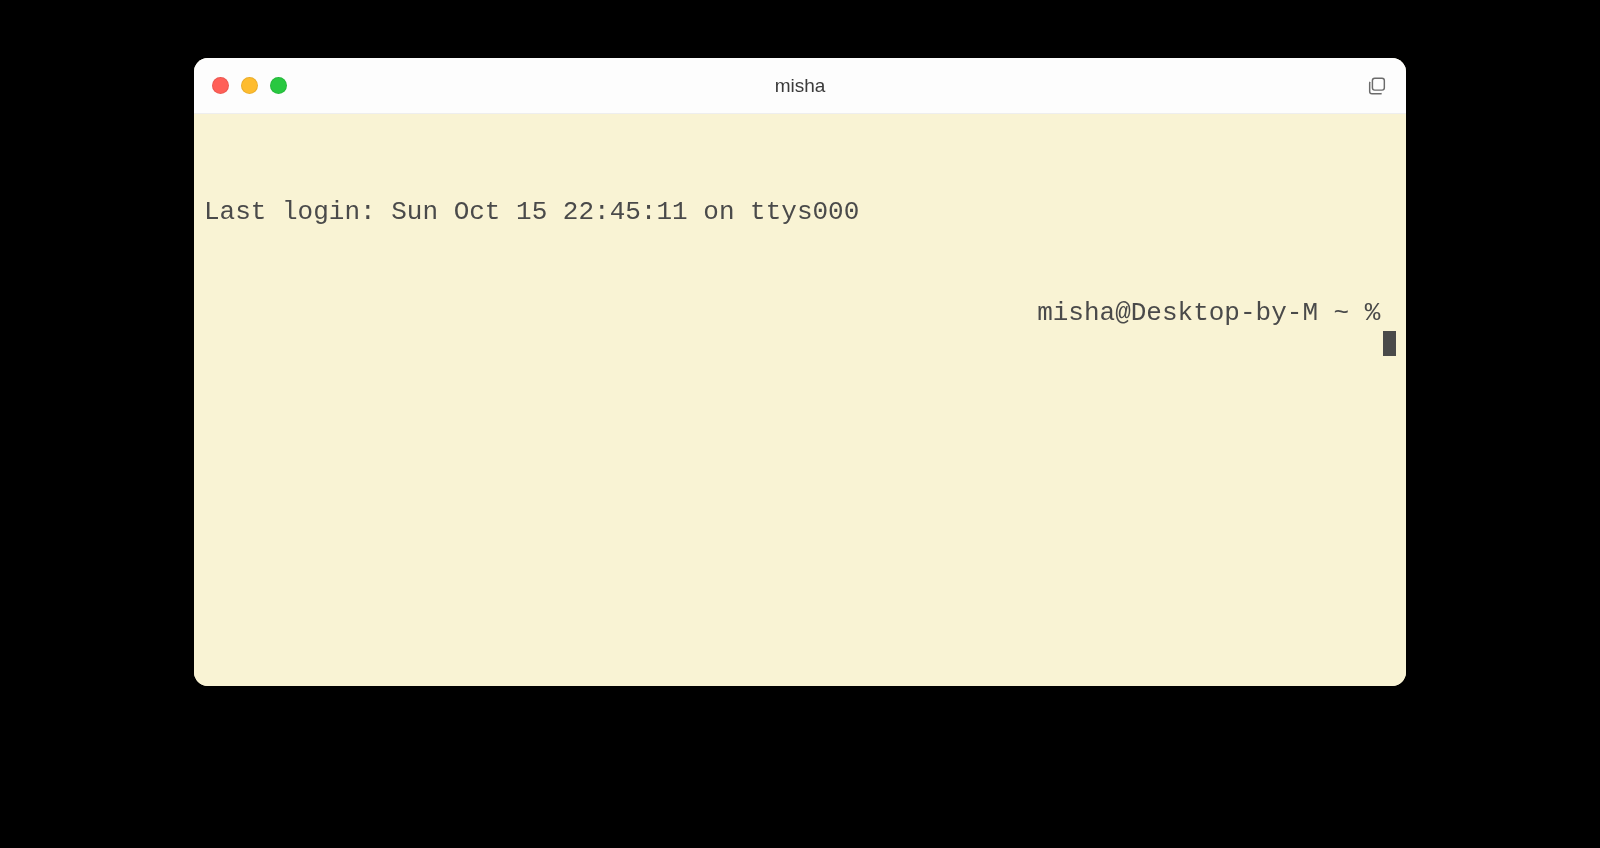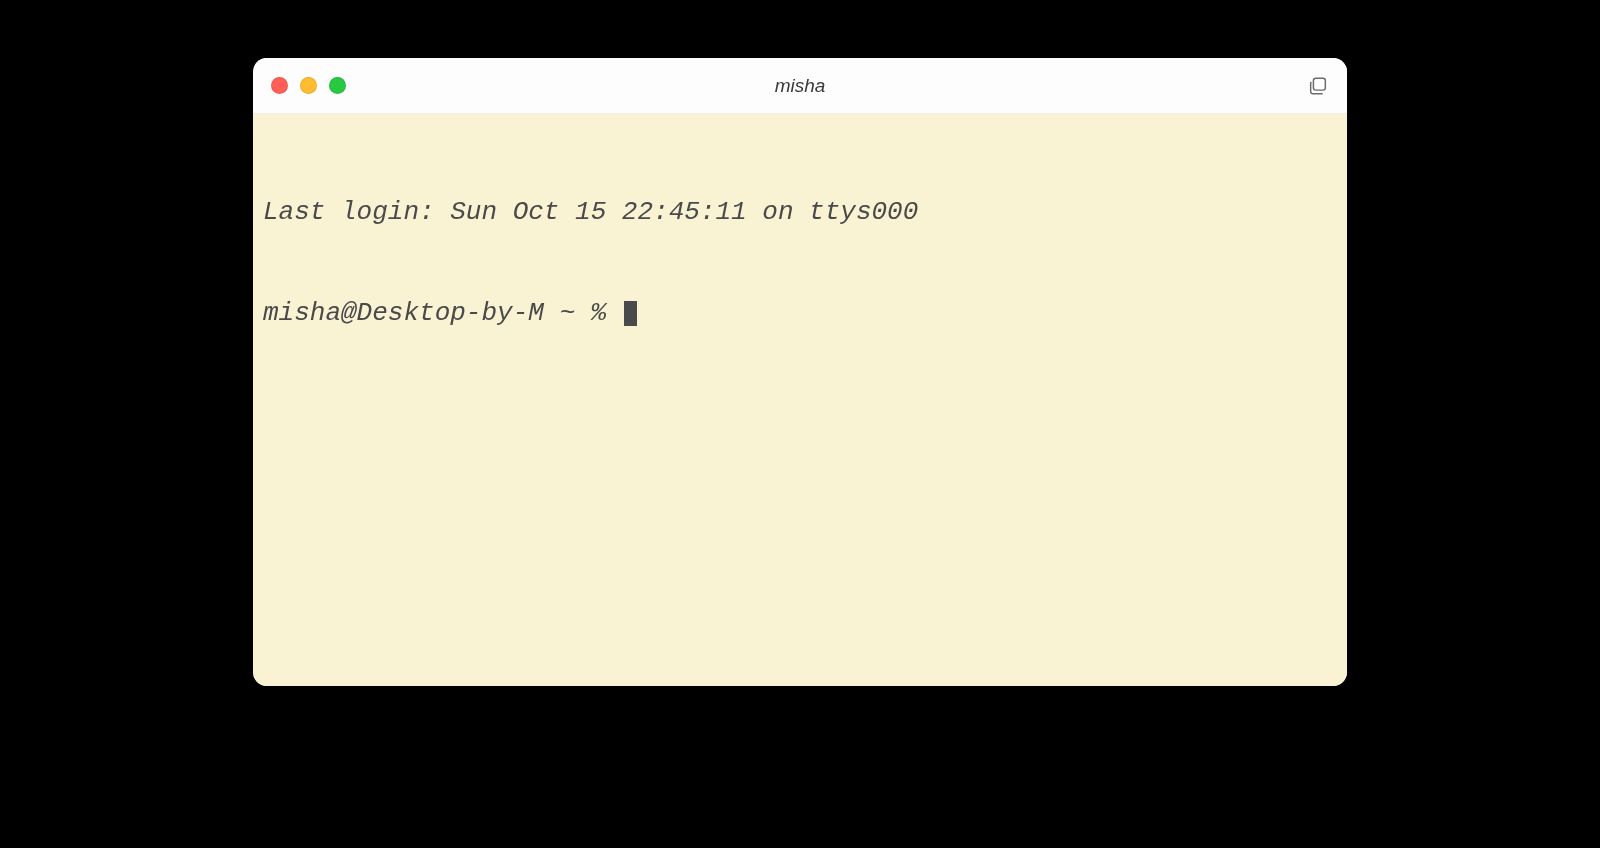--- a/index.html
+++ b/index.html
@@ -11,29 +11,28 @@
       background: #000;
       width: 1600px;
       height: 848px;
       display: flex;
       align-items: flex-start;
       justify-content: center;
       padding-top: 58px;
       font-family: -apple-system, BlinkMacSystemFont, "Segoe UI", Helvetica, Arial, sans-serif;
     }
     .window {
-      width: 1094px;
+      width: 1212px;
       height: 628px;
       background: #f9f3d4;
       border-radius: 14px;
       overflow: hidden;
       box-shadow: 0 20px 60px rgba(0,0,0,0.5);
       display: flex;
       flex-direction: column;
-      font-style: italic;
     }
     .titlebar {
       height: 56px;
       background: #fdfdfd;
       display: flex;
       align-items: center;
       padding: 0 18px;
       position: relative;
       border-bottom: 1px solid rgba(0,0,0,0.06);
     }
@@ -78,21 +77,22 @@
       line-height: 1.3;
       color: #4a4a4a;
       white-space: pre;
       overflow: hidden;
     }
     .terminal-line {
       display: block;
     }
     .prompt-line {
       display: flex;
-      align-items: center;
+      align-items: flex-end;
+      flex-direction: column;
     }
     .cursor {
       display: inline-block;
       width: 13px;
       height: 25px;
       background: #4a4a4a;
       margin-left: 2px;
       vertical-align: middle;
     }
   </style>

